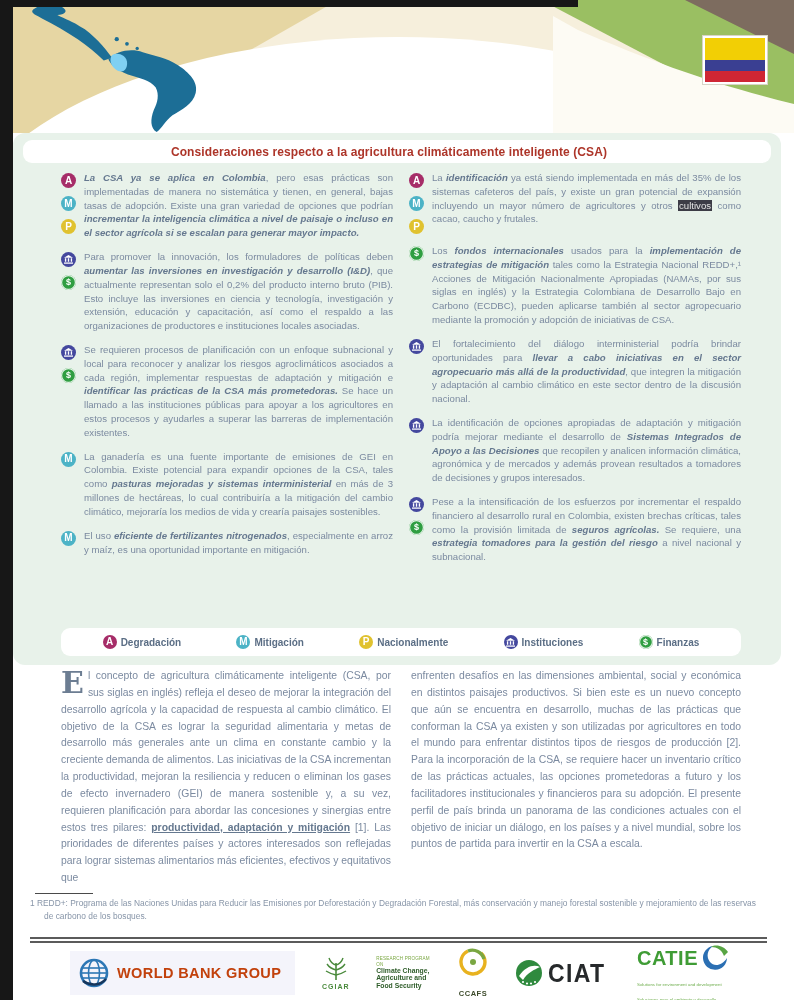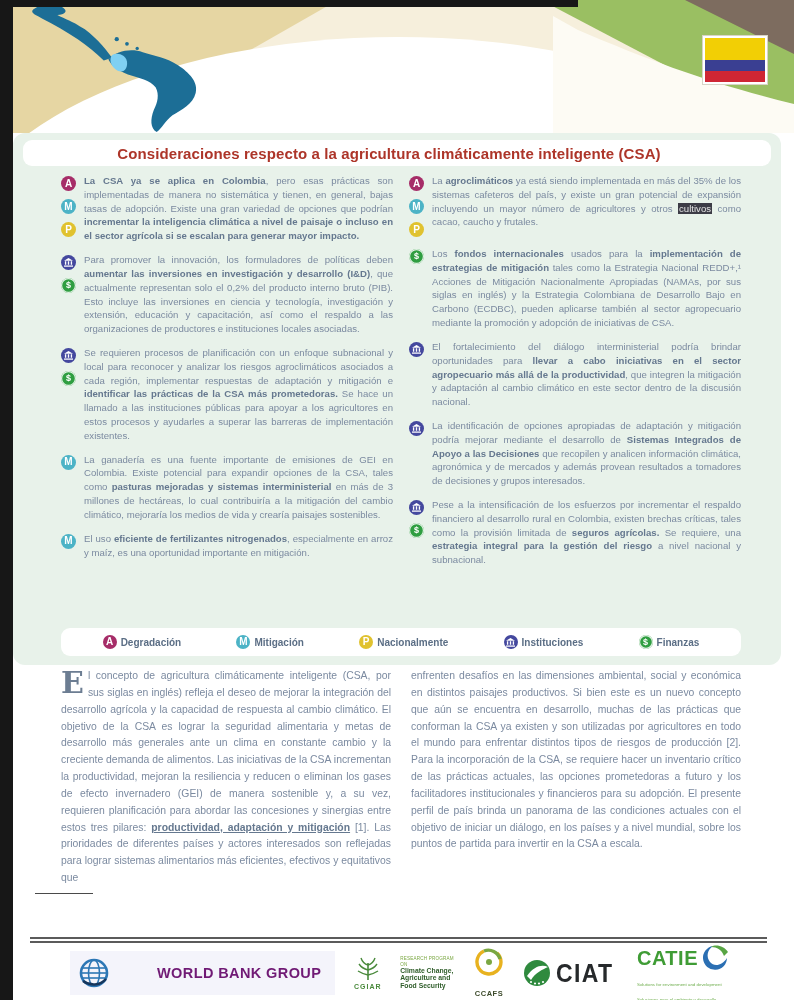--- a/index.html
+++ b/index.html
@@ -18,31 +18,31 @@
   .flag{position:absolute;right:27px;top:36px;width:60px;height:44px;z-index:10;
         border:2px solid #fff;box-shadow:0 0 0 1px #d8d4c6;display:flex;flex-direction:column;}
   .flag .y{flex:2;background:#f2cf05;}
   .flag .b{flex:1;background:#3a3f92;}
   .flag .r{flex:1;background:#cf2634;}
 
   
   .panel{position:absolute;left:13px;top:133px;width:768px;height:532px;background:#e8f2ea;
          border-radius:12px;z-index:6;}
   .panel-title{margin:7px 10px 6px 10px;background:#fff;border-radius:9px;padding:5px 16px 4px 0;
-         text-align:center;color:#ad3529;font-weight:bold;font-size:15px;letter-spacing:0.1px;}
+         text-align:center;color:#ad3529;font-weight:bold;font-size:12px;letter-spacing:0.1px;}
   .cols{display:flex;gap:16px;padding:2px 40px 0 48px;}
   .col{flex:1;min-width:0;}
   .bullet{display:flex;margin-bottom:10px;}
   .bicons{display:flex;flex-direction:column;gap:8px;width:23px;flex:none;padding-top:2px;}
   .bicon{width:15px;height:15px;border-radius:50%;color:#fff;font-size:10px;font-weight:bold;
          display:flex;align-items:center;justify-content:center;line-height:1;}
   .bicon.finance{box-shadow:inset 0 0 0 1.2px rgba(255,255,255,.85);font-size:9px;}
   .bicon svg{display:block;}
   .btext{margin:0;font-size:9.6px;line-height:1.44;text-align:justify;color:#7b8aa0;}
-  .btext b{color:#65788f;}
+  .btext b{color:#65788f;font-style:italic;}
   .hl{background:#3c3c46;color:#e4e4e4;padding:0 1px;}
 
   .legend{position:absolute;left:48px;right:40px;bottom:9px;height:28px;background:#fff;
           border-radius:9px;display:flex;align-items:center;justify-content:space-around;padding:0 14px;}
   .litem{display:flex;align-items:center;gap:4px;font-size:10px;font-weight:bold;color:#5b6e85;}
 
   
   .bodytext{position:absolute;left:13px;top:668px;width:768px;z-index:4;}
   .bcols{display:flex;gap:20px;padding:0 40px 0 48px;}
   .bcol{flex:1;min-width:0;font-size:10.4px;line-height:1.62;text-align:justify;color:#7b8aa0;margin:0;}
@@ -54,21 +54,21 @@
   .footnote{position:absolute;left:30px;top:893px;width:737px;z-index:4;}
   .fn-rule{width:58px;border-top:1.5px solid #4a4a4a;margin:0 0 3px 5px;}
   .fn-text{font-size:8.4px;line-height:1.5;color:#8795a8;margin:0;padding-left:14px;text-indent:-14px;}
   .dbl-rule{position:absolute;left:30px;top:937px;width:737px;height:2px;
             border-top:2px solid #5b5b5b;border-bottom:2px solid #5b5b5b;z-index:4;}
 
   
   .footer{position:absolute;left:70px;top:948px;width:660px;height:50px;display:flex;
           align-items:center;justify-content:space-between;z-index:4;}
   .logo-wb{display:flex;align-items:center;gap:7px;background:#f4f4fb;padding:6px 14px 6px 8px;}
-  .wb-text{font-size:14.5px;font-weight:bold;color:#701a75;letter-spacing:0.4px;margin-left:40px;}
+  .wb-text{font-size:14.5px;font-weight:bold;color:#c2410c;letter-spacing:0.4px;}
   .logo-cgiar{display:flex;flex-direction:column;align-items:center;line-height:1;}
   .cgiar-text{font-size:7px;font-weight:bold;color:#4a8a3c;letter-spacing:1px;margin-top:2px;}
   .prog{width:56px;line-height:1.12;}
   .prog .p1{font-size:4.6px;color:#7aa742;letter-spacing:.2px;}
   .prog .p2{font-size:6.8px;font-weight:bold;color:#2f5d2a;}
   .logo-ccafs{display:flex;flex-direction:column;align-items:center;line-height:1;}
   .ccafs-text{font-size:7.5px;font-weight:bold;color:#3c4a2a;margin-top:14px;letter-spacing:.5px;}
   .logo-ciat{display:flex;align-items:center;gap:4px;}
   .ciat-text{font-size:25px;font-weight:bold;color:#26292b;letter-spacing:1.5px;transform:scaleX(.92);transform-origin:left;}
   .logo-catie{display:flex;flex-direction:column;line-height:1;gap:10px;}
@@ -167,21 +167,21 @@
             <p class="btext"><span>El uso </span><b>eficiente de fertilizantes nitrogenados</b><span>, especialmente en arroz y maíz, es una oportunidad importante en mitigación.</span></p>
           </div>
         </div>
       <div class="col" id="col-right">
           <div class="bullet">
             <span class="bicons">
               <span class="bicon adaptation" style="background: rgb(166, 45, 104);">A</span>
               <span class="bicon mitigation" style="background: rgb(76, 179, 198);">M</span>
               <span class="bicon productivity" style="background: rgb(224, 194, 47);">P</span>
             </span>
-            <p class="btext"><span>La </span><b>agroclimáticos</b><span> ya está siendo implementada en más del 35% de los sistemas cafeteros del país, y existe un gran potencial de expansión incluyendo un mayor número de agricultores y otros </span><span class="hl">cultivos</span><span> como cacao,  caucho y frutales.</span></p>
+            <p class="btext"><span>La </span><b>identificación</b><span> ya está siendo implementada en más del 35% de los sistemas cafeteros del país, y existe un gran potencial de expansión incluyendo un mayor número de agricultores y otros </span><span class="hl">cultivos</span><span> como cacao,  caucho y frutales.</span></p>
           </div>
           <div class="bullet">
             <span class="bicons">
               <span class="bicon finance" style="background: rgb(47, 158, 65);">$</span>
             </span>
             <p class="btext"><span>Los </span><b>fondos internacionales</b><span> usados para la </span><b>implementación de estrategias de mitigación</b><span> tales como la Estrategia Nacional REDD+,¹ Acciones de Mitigación Nacionalmente Apropiadas (NAMAs, por sus siglas en inglés) y la Estrategia Colombiana de Desarrollo Bajo en Carbono (ECDBC), pueden aplicarse también al sector agropecuario mediante la promoción y adopción de iniciativas de  CSA.</span></p>
           </div>
           <div class="bullet">
             <span class="bicons">
               <span class="bicon institutions" style="background: rgb(68, 72, 158);">
@@ -216,21 +216,21 @@
                 <svg viewBox="0 0 10 10" width="9" height="9">
                   <path d="M5 0 L10 3 H0 Z" fill="#fff"></path>
                   <rect x="1" y="3.6" width="1.5" height="3.9" fill="#fff"></rect>
                   <rect x="4.25" y="3.6" width="1.5" height="3.9" fill="#fff"></rect>
                   <rect x="7.5" y="3.6" width="1.5" height="3.9" fill="#fff"></rect>
                   <rect x="0" y="8.3" width="10" height="1.4" fill="#fff"></rect>
                 </svg>
               </span>
               <span class="bicon finance" style="background: rgb(47, 158, 65);">$</span>
             </span>
-            <p class="btext"><span>Pese a la intensificación de los esfuerzos por incrementar el respaldo financiero al desarrollo rural en Colombia, existen brechas críticas, tales como la provisión limitada de </span><b>seguros agrícolas.</b><span> Se requiere, una </span><b>estrategia integral para la gestión del riesgo</b><span> a nivel nacional y subnacional.</span></p>
+            <p class="btext"><span>Pese a la intensificación de los esfuerzos por incrementar el respaldo financiero al desarrollo rural en Colombia, existen brechas críticas, tales como la provisión limitada de </span><b>seguros agrícolas.</b><span> Se requiere, una </span><b>estrategia tomadores para la gestión del riesgo</b><span> a nivel nacional y subnacional.</span></p>
           </div>
         </div>
     </div>
     <div class="legend" id="legend">
         <span class="litem">
           <span class="bicon adaptation" style="background: rgb(166, 45, 104); width: 14px; height: 14px;">A</span>
           <span>Degradación</span>
         </span>
         <span class="litem">
           <span class="bicon mitigation" style="background: rgb(76, 179, 198); width: 14px; height: 14px;">M</span>
@@ -261,20 +261,21 @@
 
   <div class="bodytext">
     <div class="bcols">
       <p class="bcol"><span class="dropcap">E</span><span id="body-left"><span>l concepto de agricultura climáticamente inteligente (CSA, por sus siglas en inglés) refleja el deseo de mejorar la integración del desarrollo agrícola y la capacidad de respuesta al cambio climático. El objetivo de la CSA es lograr la seguridad alimentaria y metas de desarrollo más generales ante un clima en constante cambio y la creciente demanda de alimentos. Las iniciativas de la CSA incrementan la productividad, mejoran la resiliencia y reducen o eliminan los gases de efecto invernadero (GEI) de manera sostenible y, a su vez, requieren planificación para abordar las concesiones y sinergias entre estos tres pilares: </span><b>productividad, adaptación y mitigación</b><span> [1]. Las prioridades de diferentes países y actores interesados son reflejadas para lograr sistemas alimentarios más eficientes, efectivos y equitativos que</span></span></p>
       <p class="bcol"><span id="body-right"><span>enfrenten desafíos en las dimensiones ambiental, social y económica en distintos paisajes productivos. Si bien este es un nuevo concepto que aún se encuentra en desarrollo, muchas de las prácticas que conforman la CSA ya existen y son utilizadas por agricultores en todo el mundo para enfrentar distintos tipos de riesgos de producción [2]. Para la incorporación de la CSA, se requiere hacer un inventario crítico de las prácticas actuales, las opciones prometedoras a futuro y los facilitadores institucionales y financieros para su adopción. El presente perfil de país brinda un panorama de las condiciones actuales con el objetivo de iniciar un diálogo, en los países y a nivel mundial, sobre los puntos de partida para invertir en la CSA a escala.</span></span></p>
     </div>
   </div>
 
   <div class="footnote">
     <div class="fn-rule"></div>
+    <p class="fn-text">1  REDD+: Programa de las Naciones Unidas para Reducir las Emisiones por Deforestación y Degradación Forestal, más conservación y manejo forestal sostenible y mejoramiento de las reservas de carbono de los bosques.</p>
   </div>
   <div class="dbl-rule"></div>
 
   <div class="footer">
     <div class="logo-wb">
       <svg width="32" height="32" viewBox="0 0 32 32">
         <circle cx="16" cy="16" r="13" fill="none" stroke="#2d77b5" stroke-width="2.6"></circle>
         <ellipse cx="16" cy="16" rx="5.5" ry="13" fill="none" stroke="#2d77b5" stroke-width="1.6"></ellipse>
         <line x1="4" y1="11" x2="28" y2="11" stroke="#2d77b5" stroke-width="1.6"></line>
         <line x1="3" y1="16" x2="29" y2="16" stroke="#2d77b5" stroke-width="1.6"></line>

